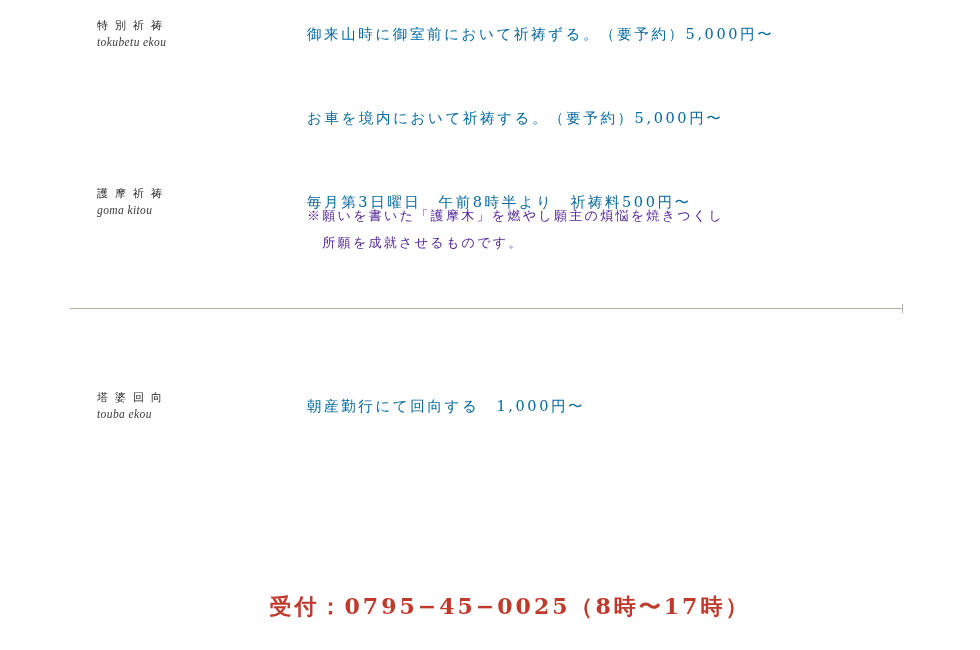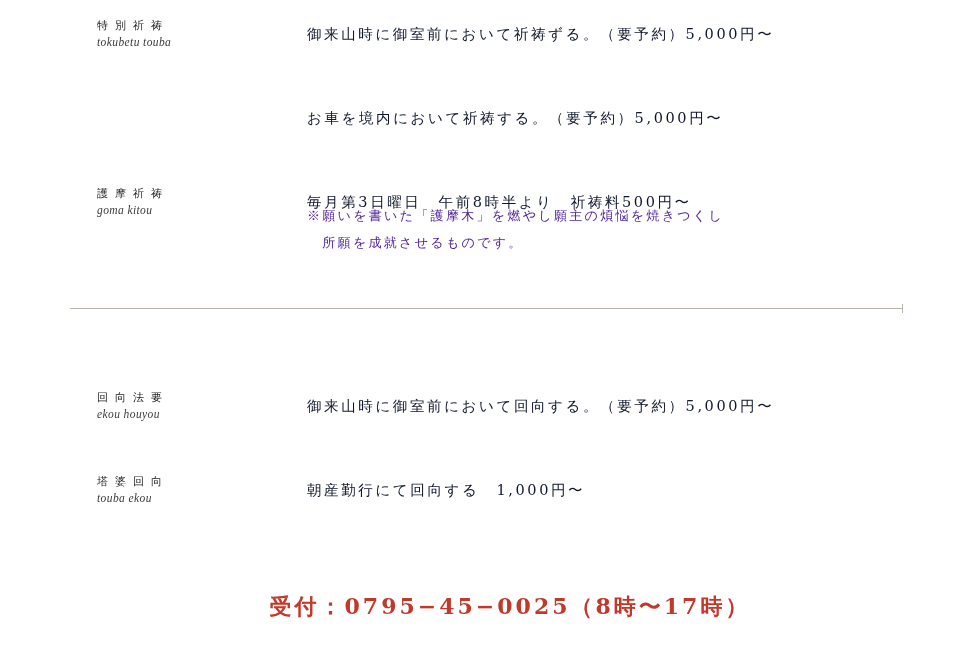--- a/index.html
+++ b/index.html
@@ -63,21 +63,21 @@
 
   .row-desc {
     position: absolute;
     left: 307px;
     top: 0;
     width: 640px;
     font-family: "DejaVu Serif", serif;
     font-size: 14.5px;
     letter-spacing: 2.6px;
     line-height: 1.95;
-    color: #0f172a;
+    color: #0369a1;
     white-space: pre-wrap;
   }
 
   .note {
     position: absolute;
     left: 307px;
     width: 640px;
     font-family: Liberation Serif, serif;
     font-size: 13px;
     letter-spacing: 2.3px;
@@ -123,21 +123,21 @@
 </head>
 <body>
 
 <div class="page">
 
   <div class="section" style="top:20px;">
 
     <div class="row" style="height:58px;">
       <div class="row-title">
         <div class="title-jp">特別祈祷</div>
-        <div class="title-romaji">tokubetu touba</div>
+        <div class="title-romaji">tokubetu ekou</div>
       </div>
       <div class="row-desc">御来山時に御室前において祈祷ずる。（要予約）5,000円〜</div>
     </div>
 
     <div class="row" style="height:58px;">
       <div class="row-desc">お車を境内において祈祷する。（要予約）5,000円〜</div>
     </div>
 
     <div class="row" style="height:58px;">
       <div class="row-title">
@@ -151,27 +151,20 @@
 
   <div class="note" style="top:203px;">※願いを書いた「護摩木」を燃やし願主の煩悩を焼きつくし
 　所願を成就させるものです。</div>
 
   <div class="divider">
     <div class="divider-tick"></div>
   </div>
 
   <div class="section" style="top:392px;">
 
-    <div class="row" style="height:58px;">
-      <div class="row-title">
-        <div class="title-jp">回向法要</div>
-        <div class="title-romaji">ekou houyou</div>
-      </div>
-      <div class="row-desc">御来山時に御室前において回向する。（要予約）5,000円〜</div>
-    </div>
 
     <div class="row" style="height:58px;">
       <div class="row-title">
         <div class="title-jp">塔婆回向</div>
         <div class="title-romaji">touba ekou</div>
       </div>
       <div class="row-desc">朝産勤行にて回向する　1,000円〜</div>
     </div>
 
   </div>

